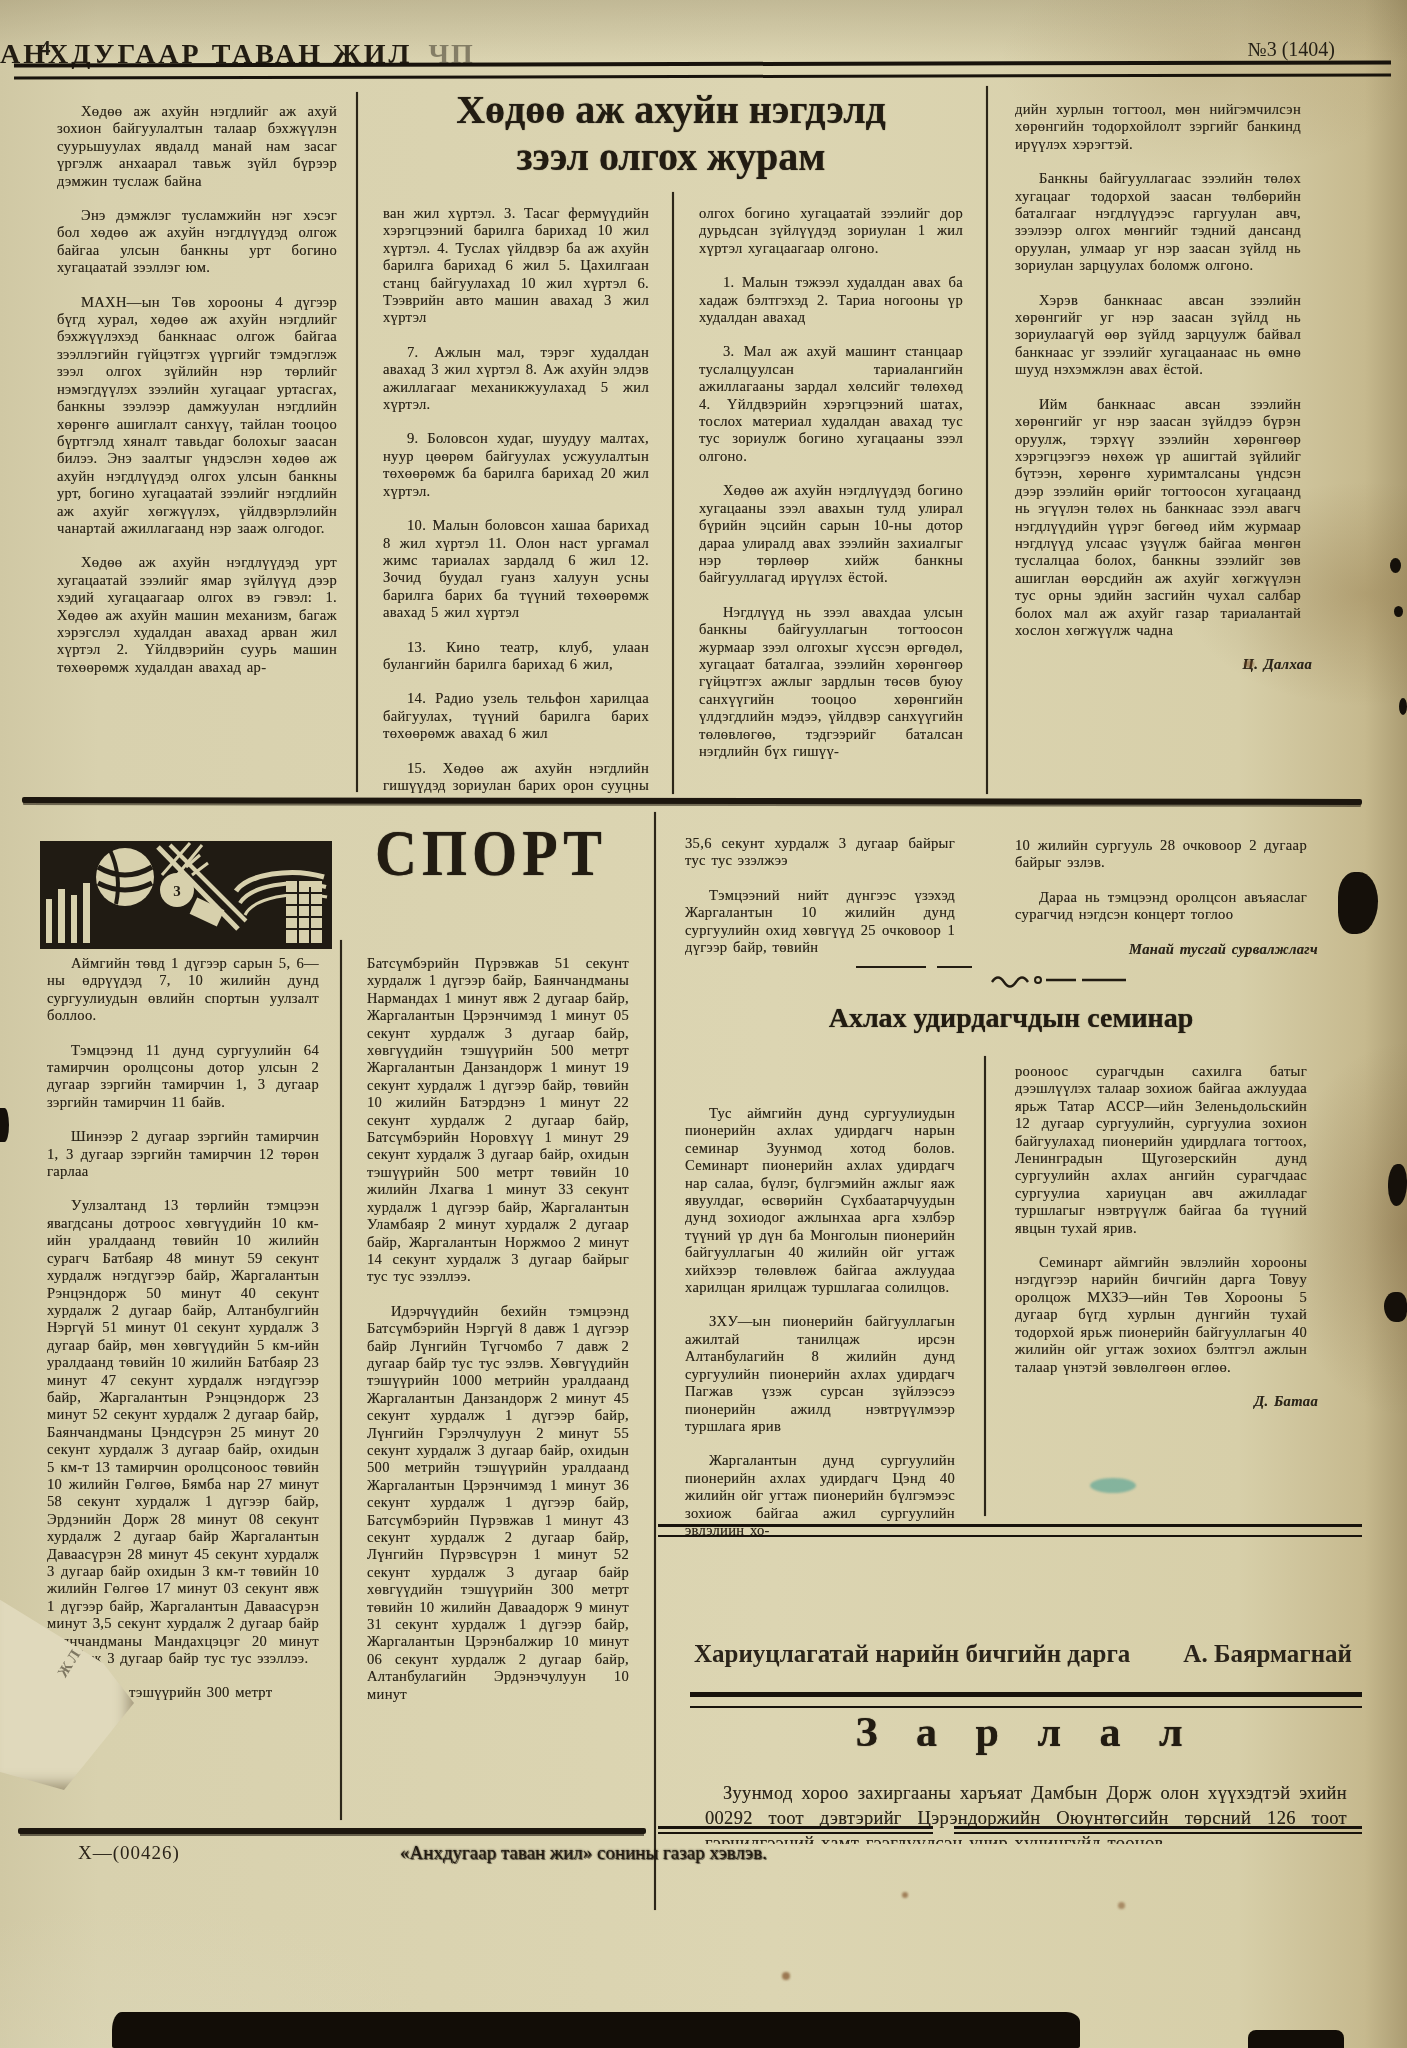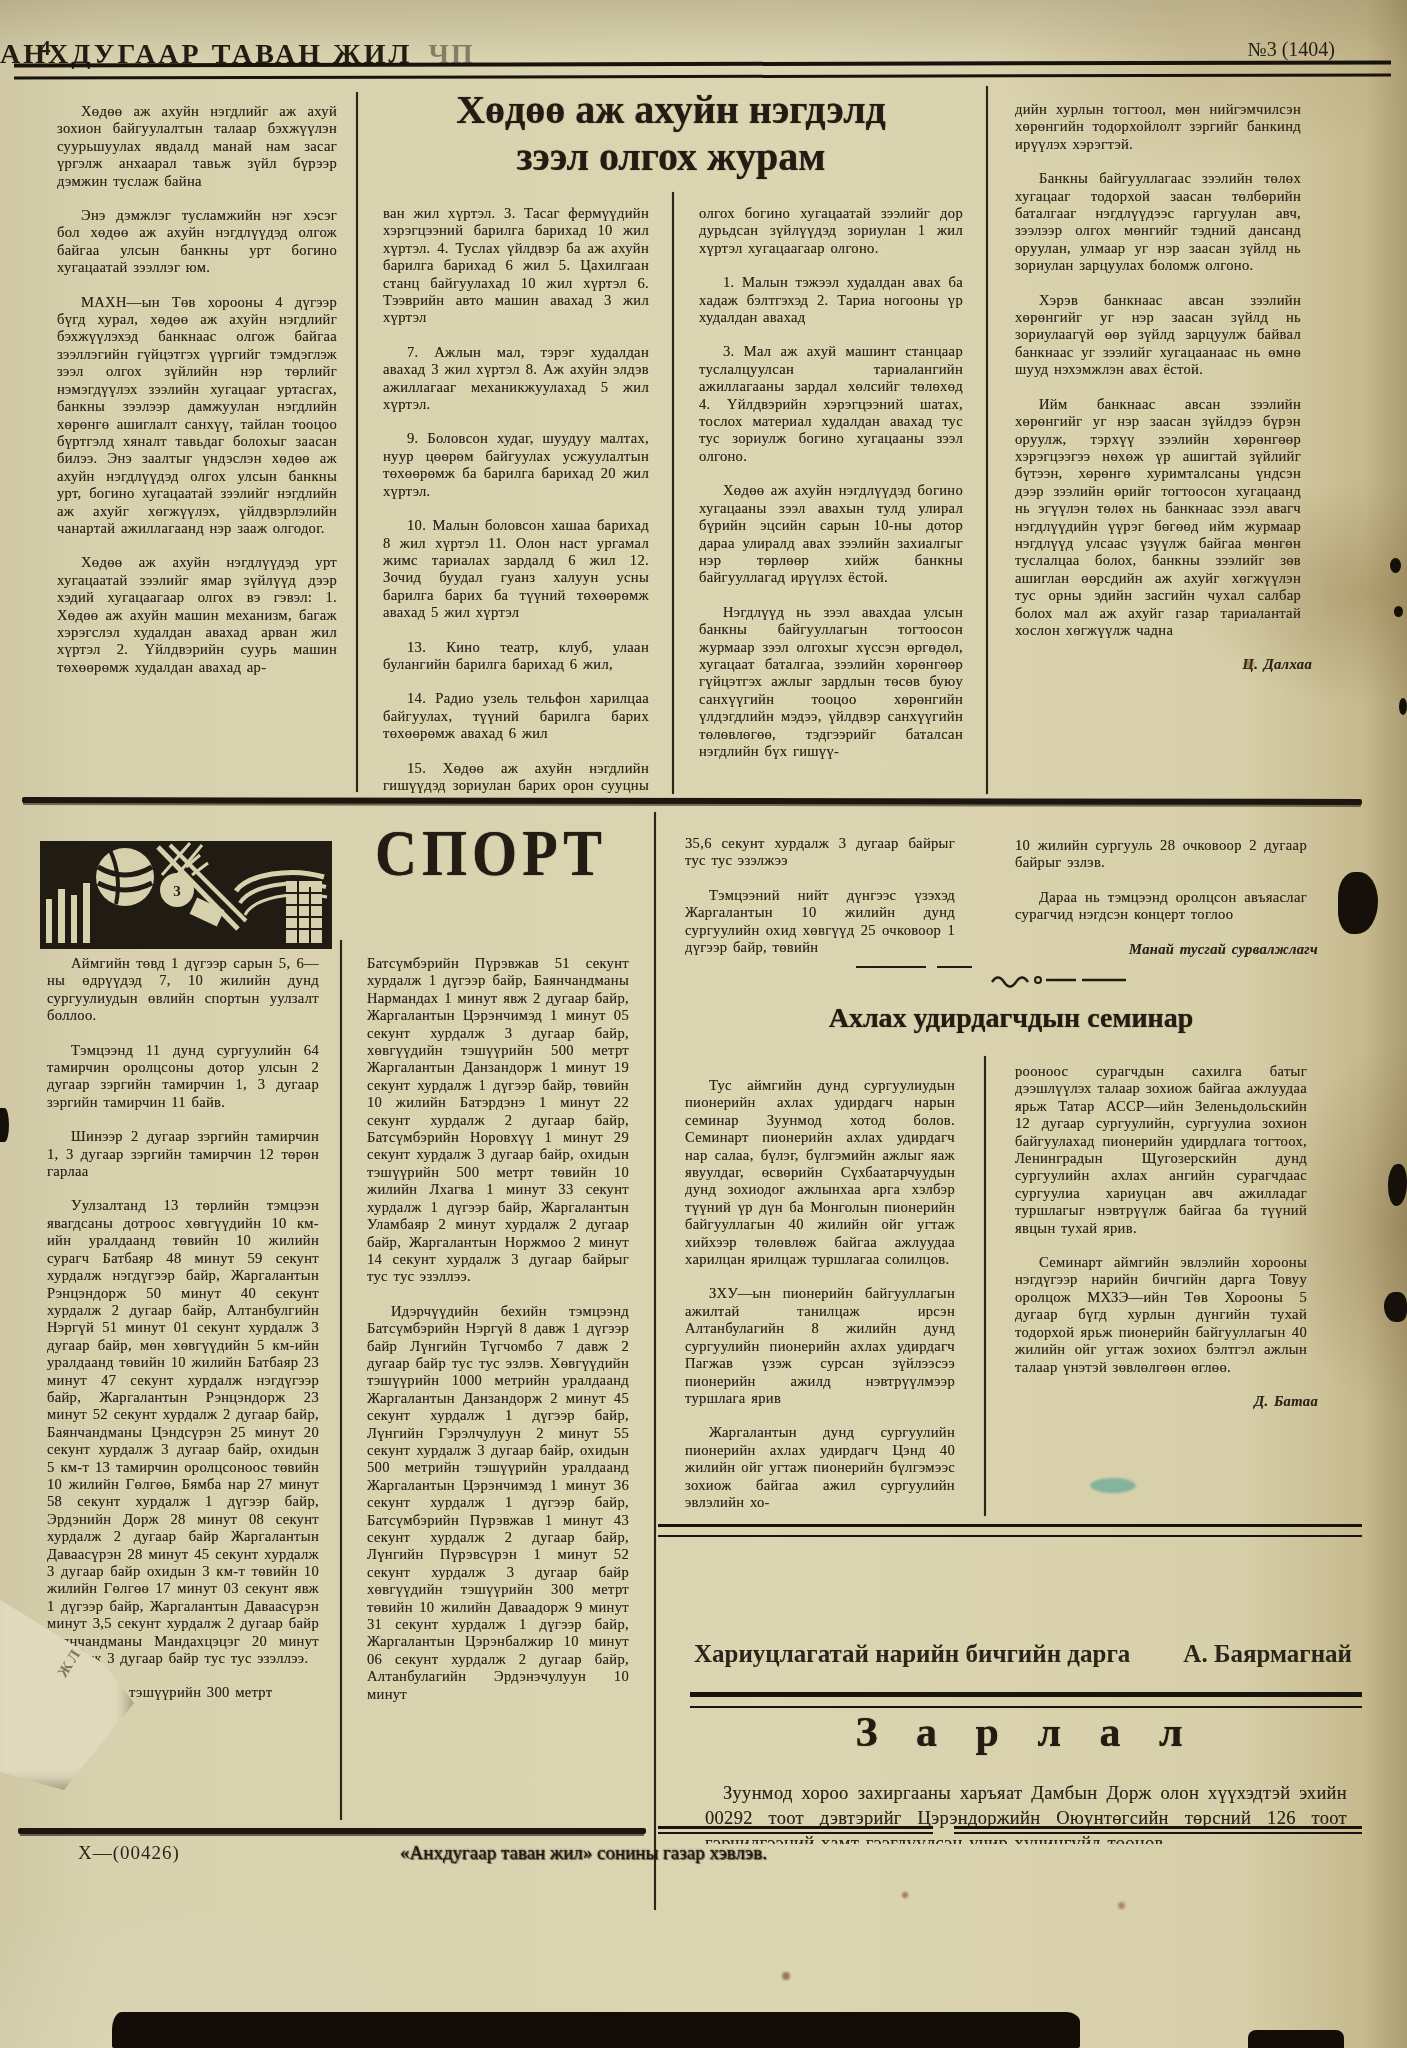--- a/index.html
+++ b/index.html
@@ -143,21 +143,21 @@
   </div>
   <div class="abs vrule" style="left:340px;top:940px;height:880px;"></div>
   <div class="abs col" style="left:350px;top:938px;width:296px;height:886px;">
     <p class="para cont">Батсүмбэрийн Пүрэвжав 51 секунт хурдалж 1 дүгээр байр, Баянчандманы Нармандах 1 минут явж 2 дугаар байр, Жаргалантын Цэрэнчимэд 1 минут 05 секунт хурдалж 3 дугаар байр, хөвгүүдийн тэшүүрийн 500 метрт Жаргалантын Данзандорж 1 минут 19 секунт хурдалж 1 дүгээр байр, төвийн 10 жилийн Батэрдэнэ 1 минут 22 секунт хурдалж 2 дугаар байр, Батсүмбэрийн Норовхүү 1 минут 29 секунт хурдалж 3 дугаар байр, охидын тэшүүрийн 500 метрт төвийн 10 жилийн Лхагва 1 минут 33 секунт хурдалж 1 дүгээр байр, Жаргалантын Уламбаяр 2 минут хурдалж 2 дугаар байр, Жаргалантын Норжмоо 2 минут 14 секунт хурдалж 3 дугаар байрыг тус тус эзэллээ.</p>
     <p class="para">Идэрчүүдийн бехийн тэмцээнд Батсүмбэрийн Нэргүй 8 давж 1 дүгээр байр Лүнгийн Түгчомбо 7 давж 2 дугаар байр тус тус эзлэв. Хөвгүүдийн тэшүүрийн 1000 метрийн уралдаанд Жаргалантын Данзандорж 2 минут 45 секунт хурдалж 1 дүгээр байр, Лүнгийн Гэрэлчулуун 2 минут 55 секунт хурдалж 3 дугаар байр, охидын 500 метрийн тэшүүрийн уралдаанд Жаргалантын Цэрэнчимэд 1 минут 36 секунт хурдалж 1 дүгээр байр, Батсүмбэрийн Пүрэвжав 1 минут 43 секунт хурдалж 2 дугаар байр, Лүнгийн Пүрэвсүрэн 1 минут 52 секунт хурдалж 3 дугаар байр хөвгүүдийн тэшүүрийн 300 метрт төвийн 10 жилийн Даваадорж 9 минут 31 секунт хурдалж 1 дүгээр байр, Жаргалантын Цэрэнбалжир 10 минут 06 секунт хурдалж 2 дугаар байр, Алтанбулагийн Эрдэнэчулуун 10 минут</p>
   </div>
   <div class="abs hrule" style="left:18px;top:1828px;width:628px;height:6px;box-shadow:0 4px 0 -2px rgba(25,18,8,.6);"></div>
 
   <div class="abs headline-big" style="left:660px;top:1002px;width:702px;font-size:28px;">Ахлах удирдагчдын семинар</div>
 
-  <div class="abs col" style="left:668px;top:1060px;width:304px;height:470px;">
+  <div class="abs col" style="left:668px;top:1088px;width:304px;height:470px;">
     <p class="para">Тус аймгийн дунд сургуулиудын пионерийн ахлах удирдагч нарын семинар Зуунмод хотод болов. Семинарт пионерийн ахлах удирдагч нар салаа, бүлэг, бүлгэмийн ажлыг яаж явуулдаг, өсвөрийн Сүхбаатарчуудын дунд зохиодог ажлынхаа арга хэлбэр түүний үр дүн ба Монголын пионерийн байгууллагын 40 жилийн ойг угтаж хийхээр төлөвлөж байгаа ажлуудаа харилцан ярилцаж туршлагаа солилцов.</p>
     <p class="para">ЗХУ—ын пионерийн байгууллагын ажилтай танилцаж ирсэн Алтанбулагийн 8 жилийн дунд сургуулийн пионерийн ахлах удирдагч Пагжав үзэж сурсан зүйлээсээ пионерийн ажилд нэвтрүүлмээр туршлага ярив</p>
     <p class="para">Жаргалантын дунд сургуулийн пионерийн ахлах удирдагч Цэнд 40 жилийн ойг угтаж пионерийн бүлгэмээс зохиож байгаа ажил сургуулийн эвлэлийн хо-</p>
   </div>
   <div class="abs vrule" style="left:984px;top:1056px;height:460px;"></div>
   <div class="abs col" style="left:998px;top:1046px;width:326px;height:468px;">
     <p class="para cont">рооноос сурагчдын сахилга батыг дээшлүүлэх талаар зохиож байгаа ажлуудаа ярьж Татар АССР—ийн Зеленьдольскийн 12 дугаар сургуулийн, сургуулиа зохион байгуулахад пионерийн удирдлага тогтоох, Ленинградын Щугозерскийн дунд сургуулийн ахлах ангийн сурагчдаас сургуулиа хариуцан авч ажилладаг туршлагыг нэвтрүүлж байгаа ба түүний явцын тухай ярив.</p>
     <p class="para">Семинарт аймгийн эвлэлийн хорооны нэгдүгээр нарийн бичгийн дарга Товуу оролцож МХЗЭ—ийн Төв Хорооны 5 дугаар бүгд хурлын дүнгийн тухай тодорхой ярьж пионерийн байгууллагын 40 жилийн ойг угтаж зохиох бэлтгэл ажлын талаар үнэтэй зөвлөлгөөн өглөө.</p>
     <p class="byline">Д. Батаа</p>
   </div>

